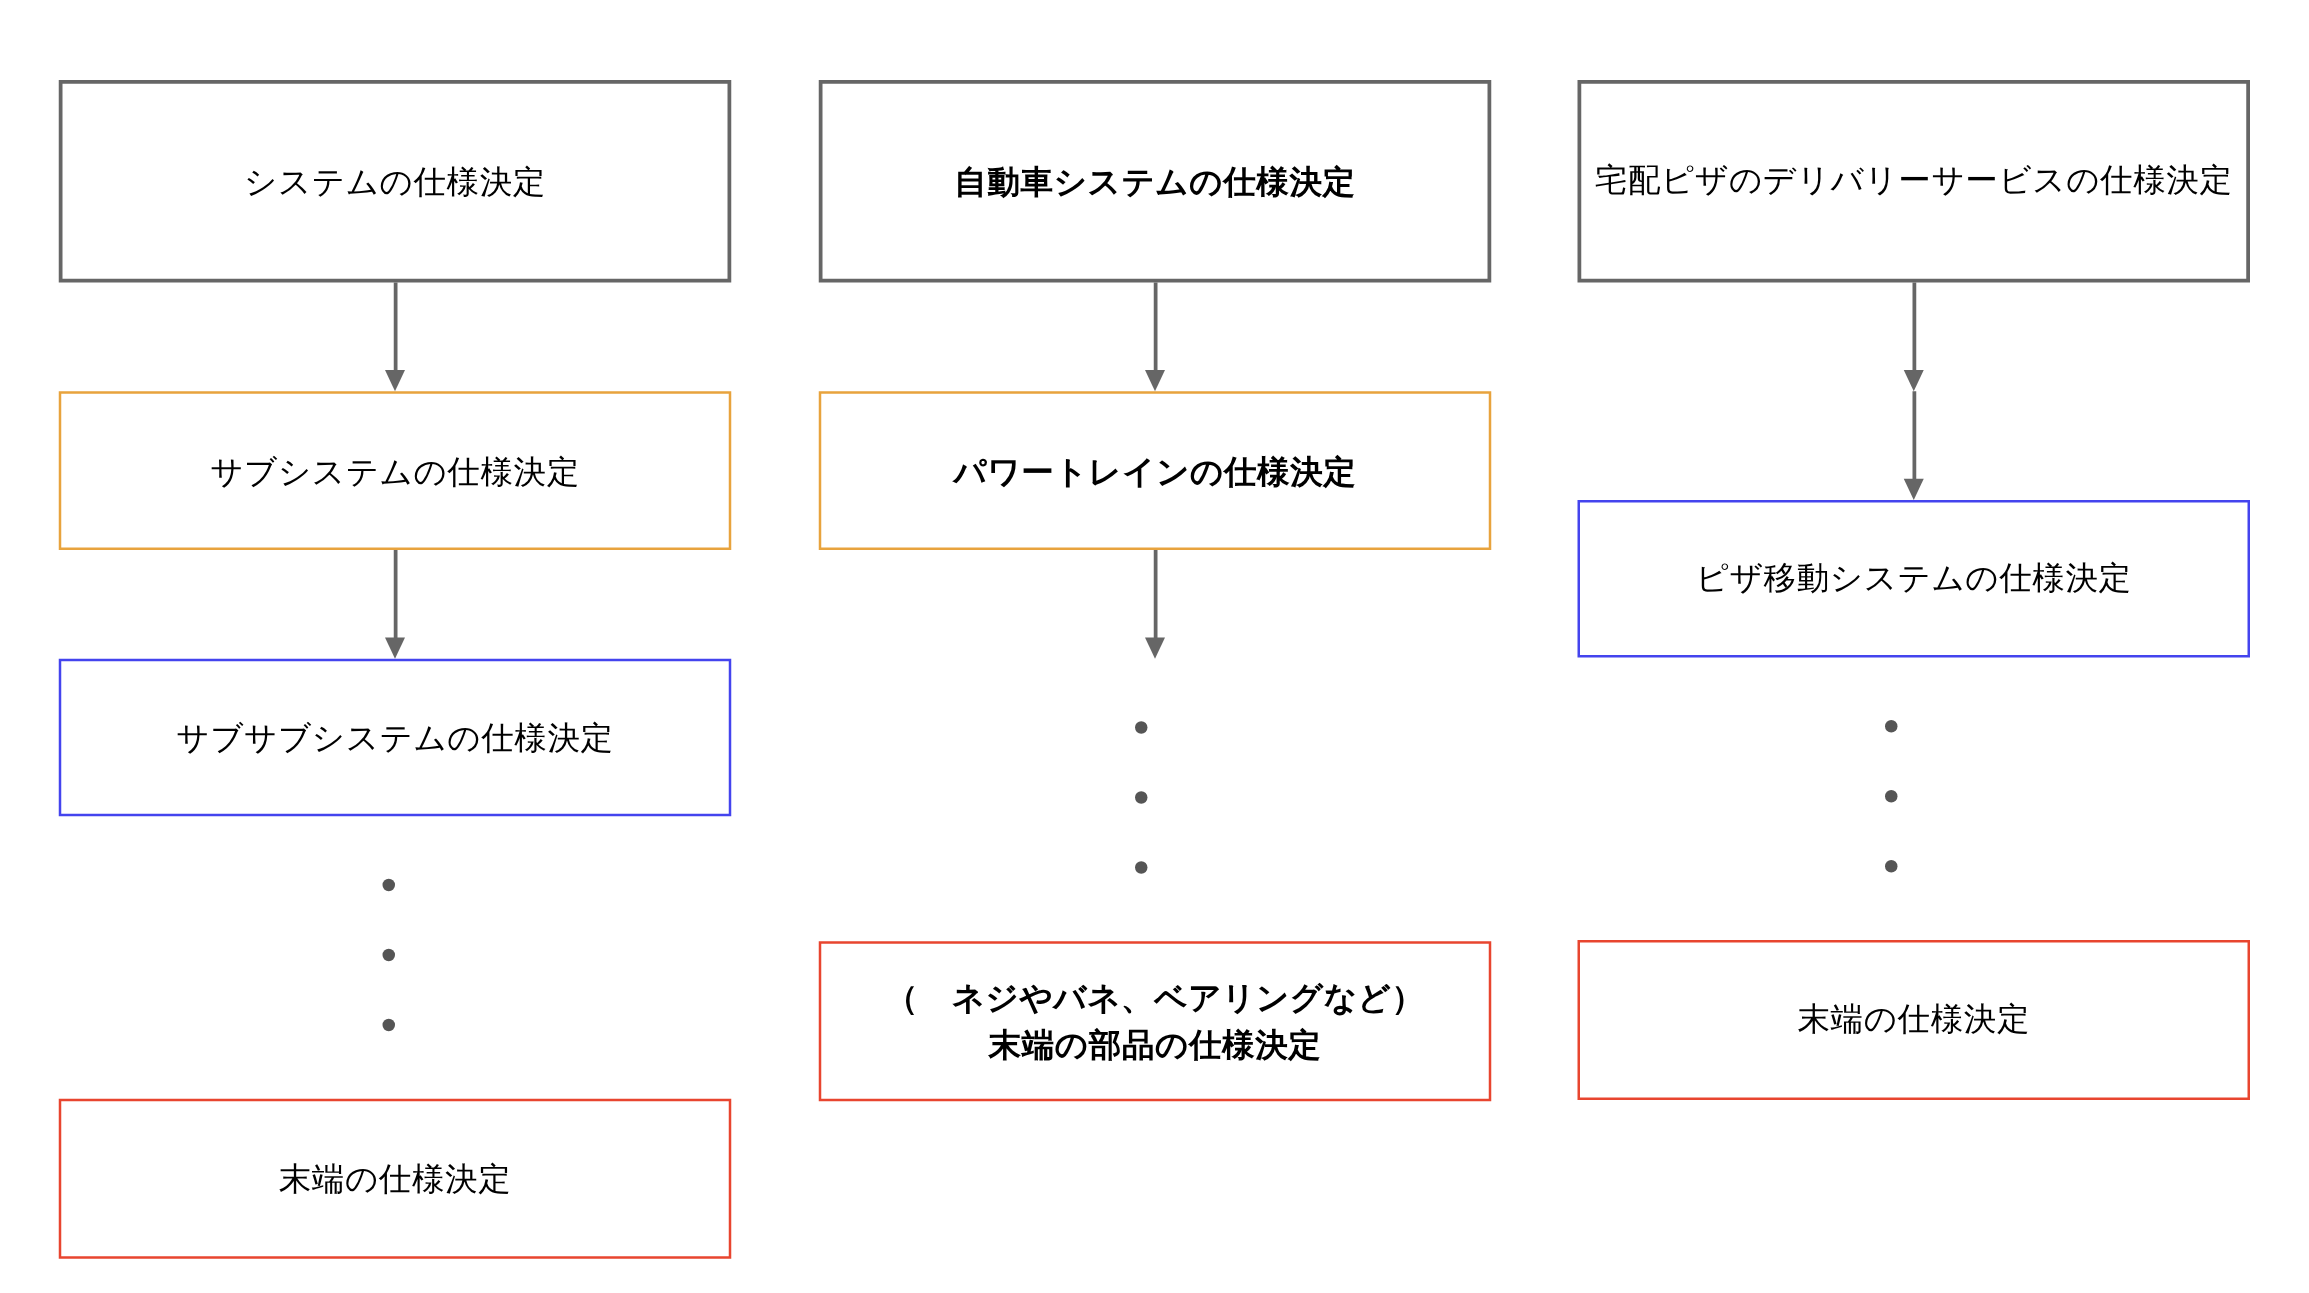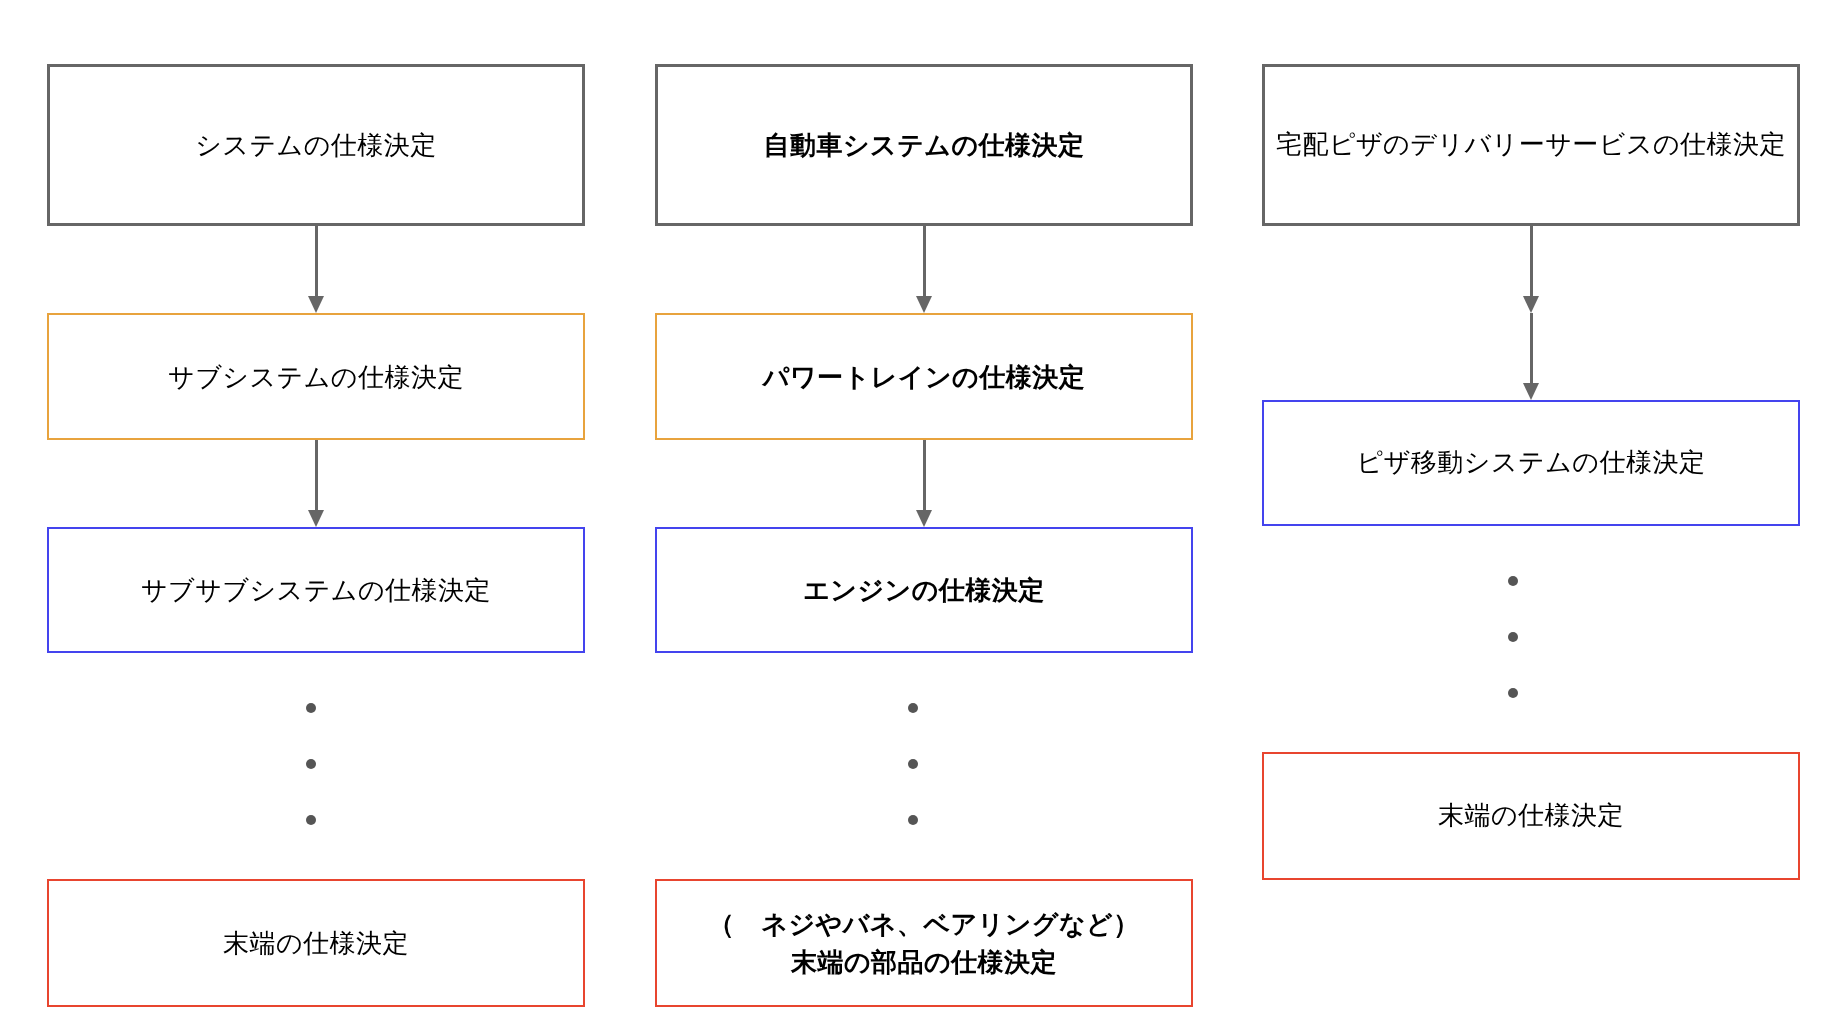--- a/index.html
+++ b/index.html
@@ -140,24 +140,20 @@
       <div class="arrow-head"></div>
     </div>
     <div class="box level-2">
       <div class="box-line">パワートレインの仕様決定</div>
 
     </div>
     <div class="arrow-zone">
       <div class="arrow-line"></div>
       <div class="arrow-head"></div>
     </div>
-    <div class="box level-3">
-      <div class="box-line">エンジンの仕様決定</div>
-
-    </div>
     <div class="dots-zone">
       <span class="dot dot-1"></span>
       <span class="dot dot-2"></span>
       <span class="dot dot-3"></span>
     </div>
     <div class="box level-4">
       <div class="box-line">（　ネジやバネ、ベアリングなど）</div>
       <div class="box-line">末端の部品の仕様決定</div>
     </div>
   </div>

